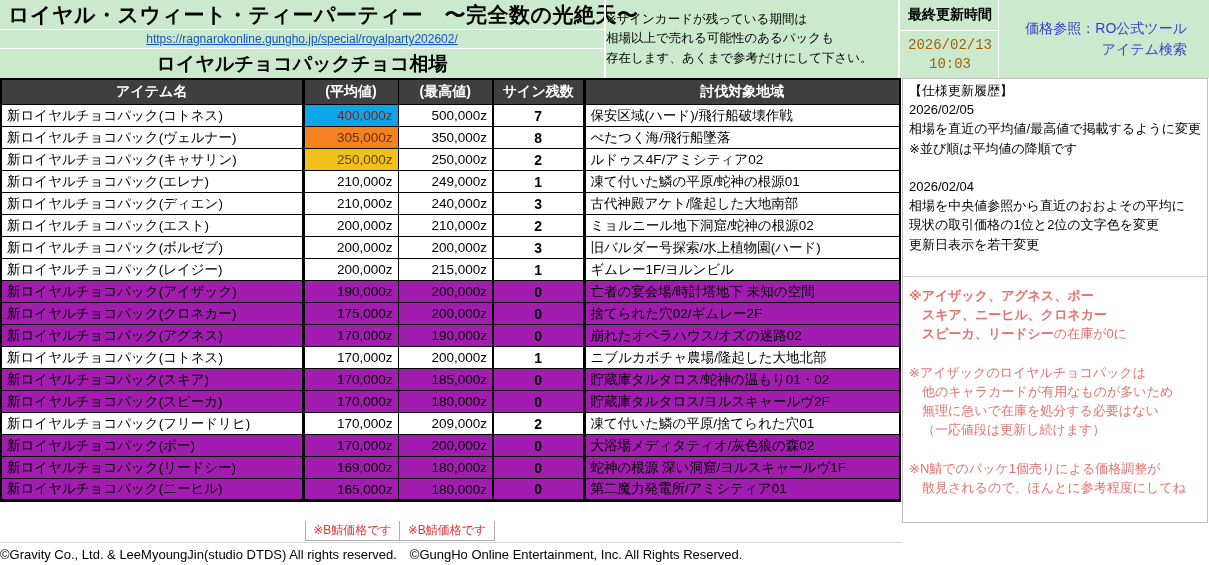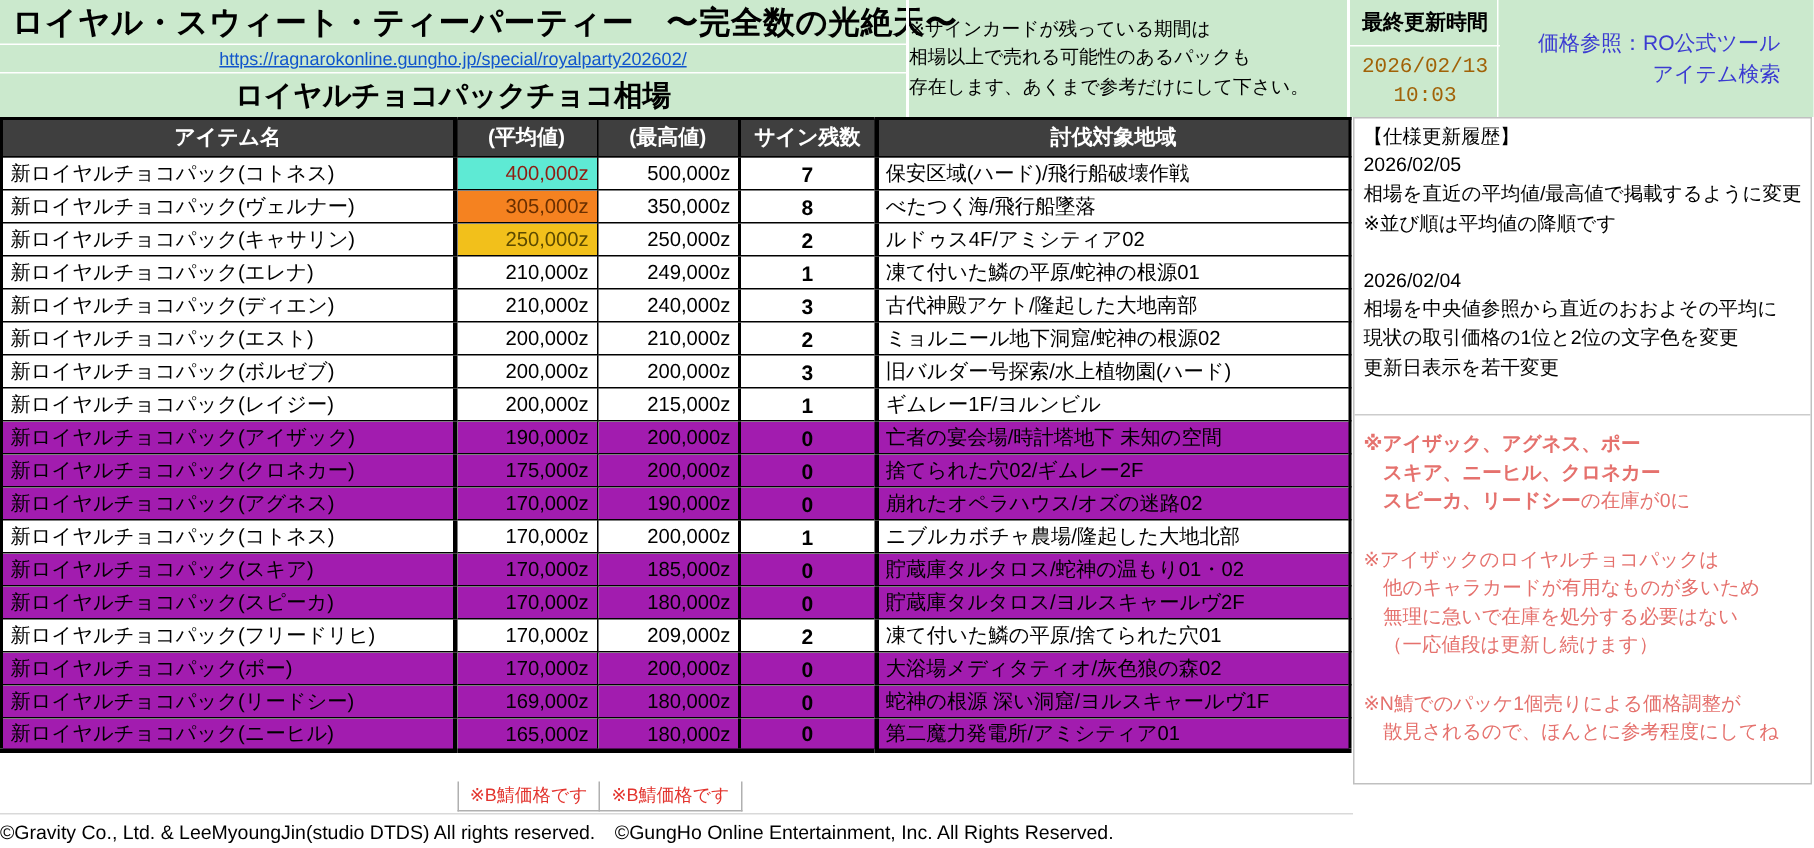--- a/index.html
+++ b/index.html
@@ -109,21 +109,21 @@
       <th class="c-name">アイテム名</th>
       <th class="c-avg">(平均値)</th>
       <th class="c-max">(最高値)</th>
       <th class="c-sign">サイン残数</th>
       <th class="c-region">討伐対象地域</th>
     </tr>
   </thead>
   <tbody>
       <tr>
         <td class="c-name">新ロイヤルチョコパック(コトネス)</td>
-        <td class="c-avg" style="background: #5eead4; color: rgb(143, 29, 18);">400,000z</td>
+        <td class="c-avg" style="background: #0ea5e9; color: rgb(143, 29, 18);">400,000z</td>
         <td class="c-max">500,000z</td>
         <td class="c-sign">7</td>
         <td class="c-region">保安区域(ハード)/飛行船破壊作戦</td>
       </tr>
       <tr>
         <td class="c-name">新ロイヤルチョコパック(ヴェルナー)</td>
         <td class="c-avg" style="background: rgb(245, 130, 32); color: rgb(106, 47, 0);">305,000z</td>
         <td class="c-max">350,000z</td>
         <td class="c-sign">8</td>
         <td class="c-region">べたつく海/飛行船墜落</td>

